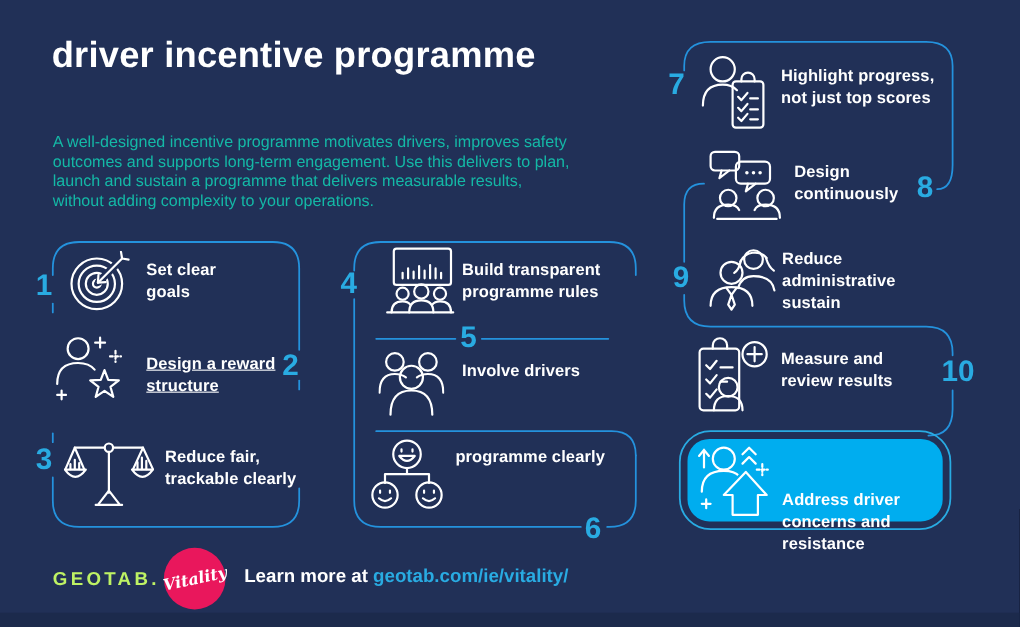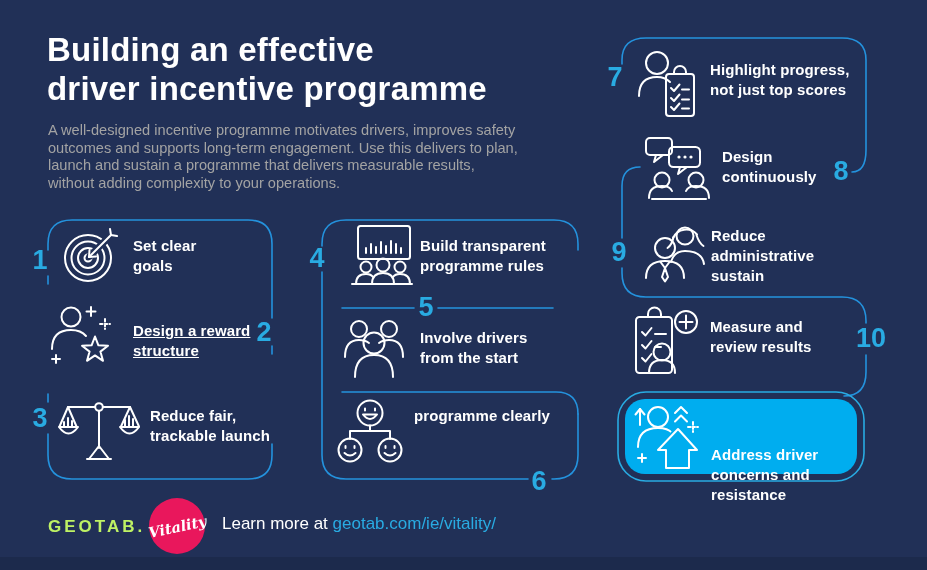--- a/index.html
+++ b/index.html
@@ -2,48 +2,47 @@
 <html><head>
 <meta charset="utf-8">
 <style>
   html,body{margin:0;padding:0;background:#10182e;}
   .canvas{position:relative;width:927px;height:570px;background:#213057;overflow:hidden;
           font-family:"Liberation Sans",sans-serif;}
   .abs{position:absolute;}
   .title{position:absolute;left:47px;top:30px;font-size:33px;line-height:39px;font-weight:700;
          color:#ffffff;letter-spacing:.2px;}
   .intro{position:absolute;left:48px;top:122px;font-size:14.6px;line-height:17.7px;
-         color:#a3a3a3;font-weight:400;}
+         color:#14b8a6;font-weight:400;}
   .num{position:absolute;transform:translate(-50%,-50%);color:#29abe2;font-weight:700;
        font-size:27px;line-height:27px;}
   .label{position:absolute;color:#ffffff;font-weight:700;font-size:15px;line-height:20px;
          letter-spacing:.1px;}
   .border path{stroke:#2492dd;stroke-width:1.6;fill:none;stroke-linecap:round;}
   .border rect.hl-outline{stroke:#29abe2;stroke-width:1.6;fill:none;}
   .border rect.hl-fill{fill:#00adef;stroke:none;}
   .icon{position:absolute;}
   .icon path,.icon circle,.icon rect,.icon polygon{stroke:#ffffff;stroke-width:2;fill:none;
         stroke-linecap:round;stroke-linejoin:round;}
   .geotab{position:absolute;left:48px;top:517px;font-size:17px;font-weight:600;
           letter-spacing:3px;color:#bef264;}
   .vitality{position:absolute;left:149px;top:498px;width:56px;height:56px;border-radius:50%;
             display:flex;align-items:center;justify-content:center;}
   .vitality span{font-family:"DejaVu Serif",serif;font-style:italic;font-weight:700;
                  font-size:14.5px;color:#fff;transform:rotate(-12deg);}
-  .learn{position:absolute;left:222px;top:514px;font-size:17px;font-weight:400;color:#ffffff;}
+  .learn{position:absolute;left:222px;top:514px;font-size:17px;font-weight:700;color:#ffffff;}
   .learn .link{color:#29abe2;cursor:pointer;}
   .band{position:absolute;left:0;bottom:0;width:100%;height:13px;}
 </style>
 </head>
 <body>
 
 <div class="canvas" style="background: rgb(33, 48, 87);">
 
   <h1 class="title" style="margin:0;">
-    <div>Building an effective</div>
     <div>driver incentive programme</div>
   </h1>
   <div class="intro">
     <div>A well-designed incentive programme motivates drivers, improves safety</div>
     <div>outcomes and supports long-term engagement. Use this delivers to plan,</div>
     <div>launch and sustain a programme that delivers measurable results,</div>
     <div>without adding complexity to your operations.</div>
   </div>
 
   <svg class="abs border" style="left:46px;top:218px;" width="230" height="266" viewBox="0 0 230 266">
@@ -212,29 +211,28 @@
   <div class="label" style="left:133px;top:236px;">
     <div>Set clear</div>
       <div>goals</div>
   </div>
   <div class="label" style="left:133px;top:321px;text-decoration:underline;">
     <div>Design a reward</div>
       <div>structure</div>
   </div>
   <div class="label" style="left:150px;top:406px;">
     <div>Reduce fair,</div>
-      <div>trackable launch</div>
+      <div>trackable clearly</div>
   </div>
   <div class="label" style="left:420px;top:236px;">
     <div>Build transparent</div>
       <div>programme rules</div>
   </div>
   <div class="label" style="left:420px;top:328px;">
     <div>Involve drivers</div>
-      <div>from the start</div>
   </div>
   <div class="label" style="left:414px;top:406px;">
       <div>programme clearly</div>
   </div>
   <div class="label" style="left:710px;top:60px;">
     <div>Highlight progress,</div>
       <div>not just top scores</div>
   </div>
   <div class="label" style="left:722px;top:147px;">
     <div>Design</div>

